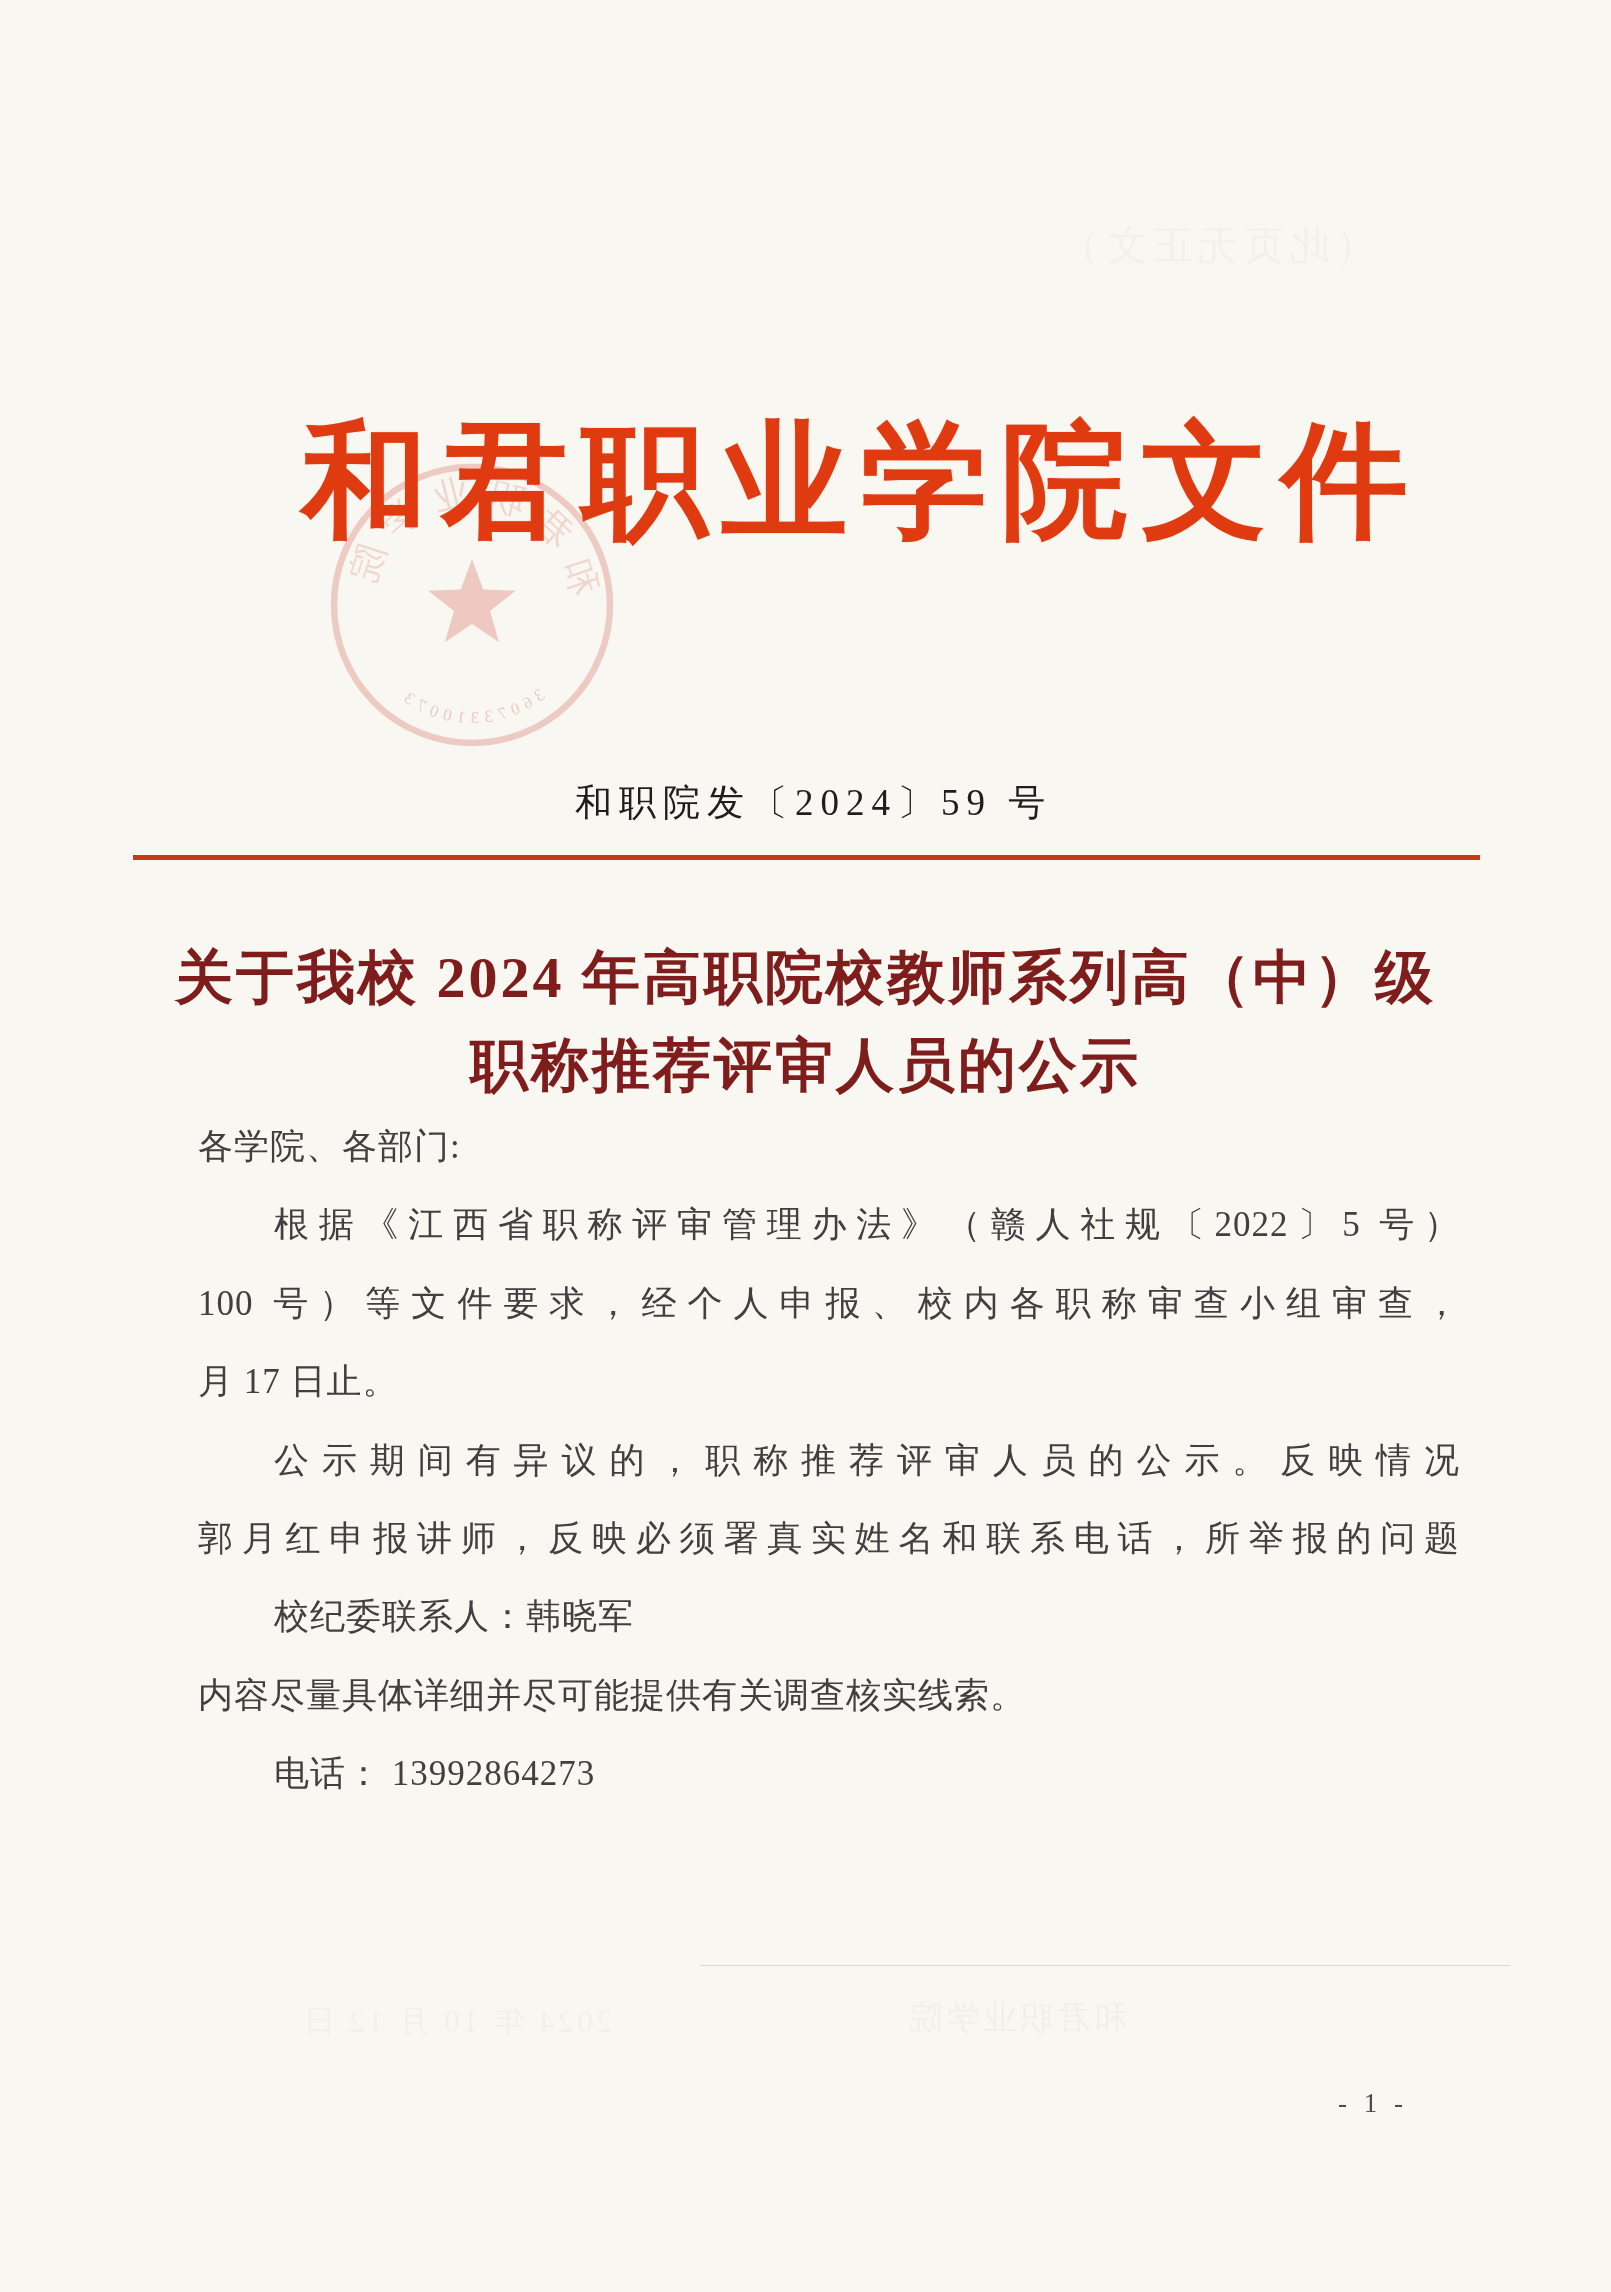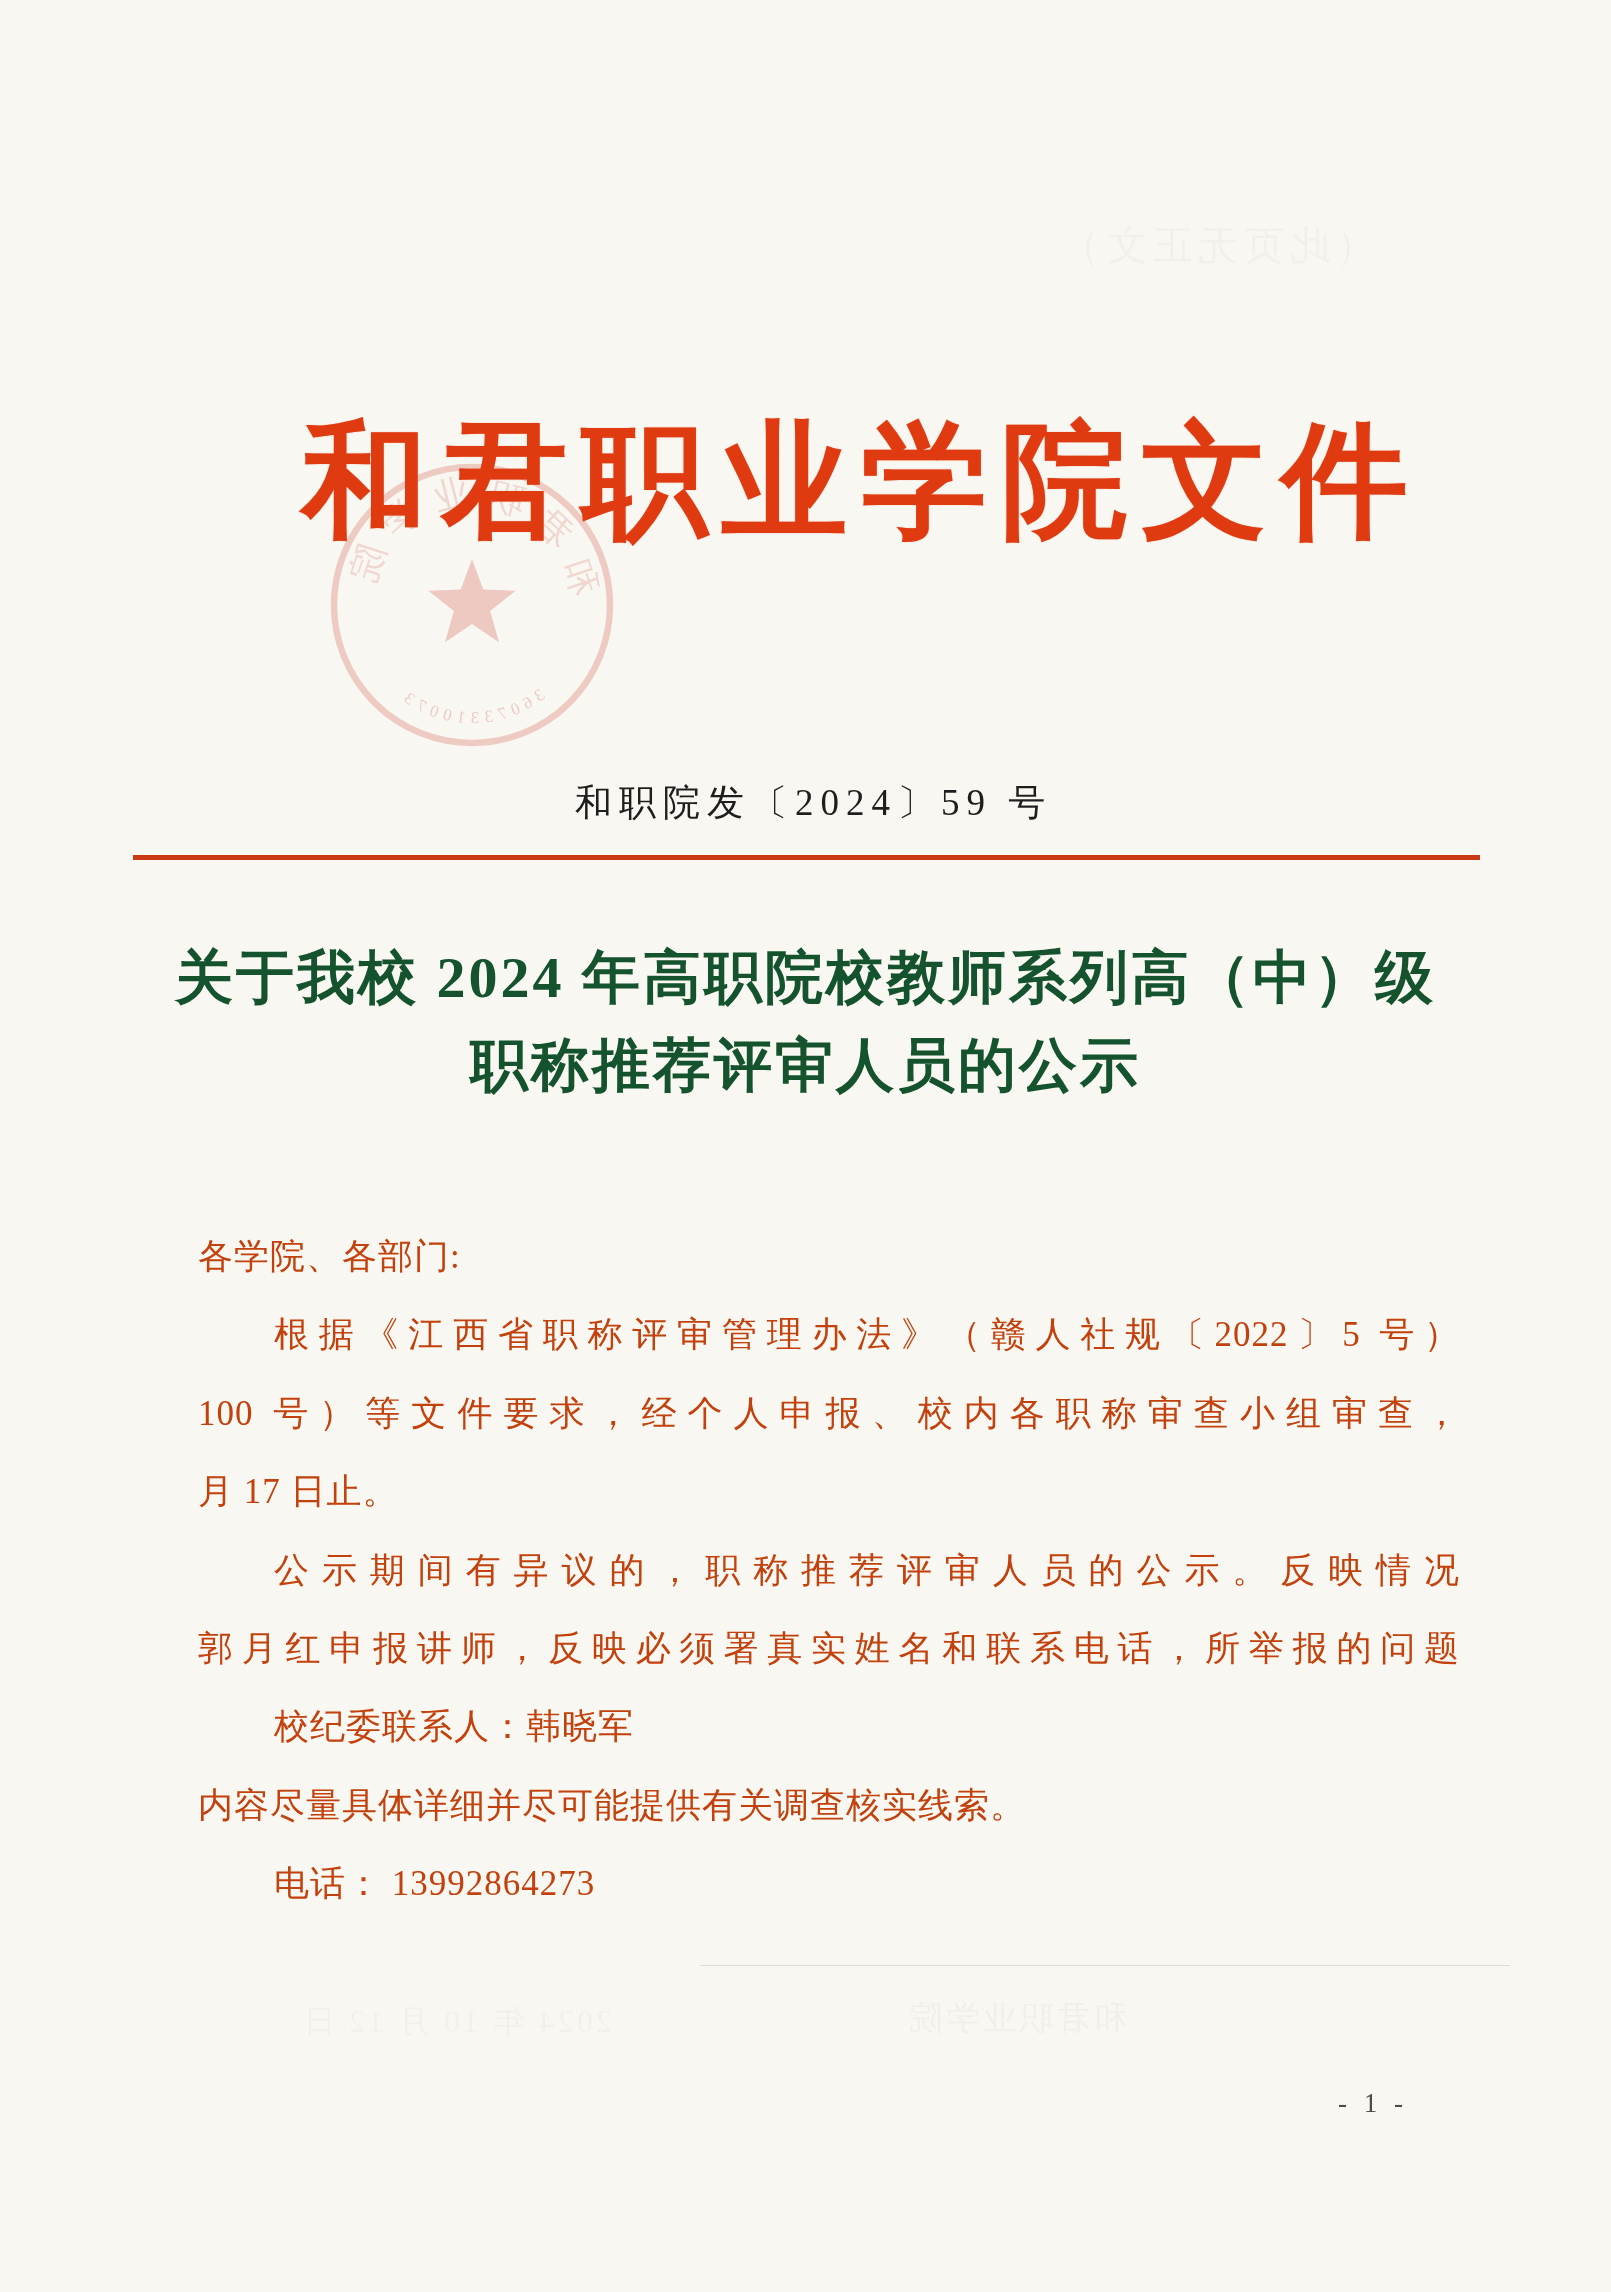--- a/index.html
+++ b/index.html
@@ -52,28 +52,28 @@
     background:#c93a12;
   }
   .doc-title{
     position:absolute;
     top:934px;left:0;width:100%;
     text-align:center;
     font-weight:700;
     font-size:58px;
     line-height:88px;
     letter-spacing:3px;
-    color:#14532d;
+    color:#7f1d1d;
   }
   .body-lines{
     position:absolute;
-    top:1218px;left:198px;
+    top:1108px;left:198px;
     width:1262px;
     font-size:35px;
-    color:#c2410c;
+    color:#404040;
   }
   .body-lines .line{
     height:78.4px;
     line-height:78.4px;
     white-space:nowrap;
     letter-spacing:1px;
   }
   .body-lines .line.fill{
     white-space:normal;
     text-align:justify;

